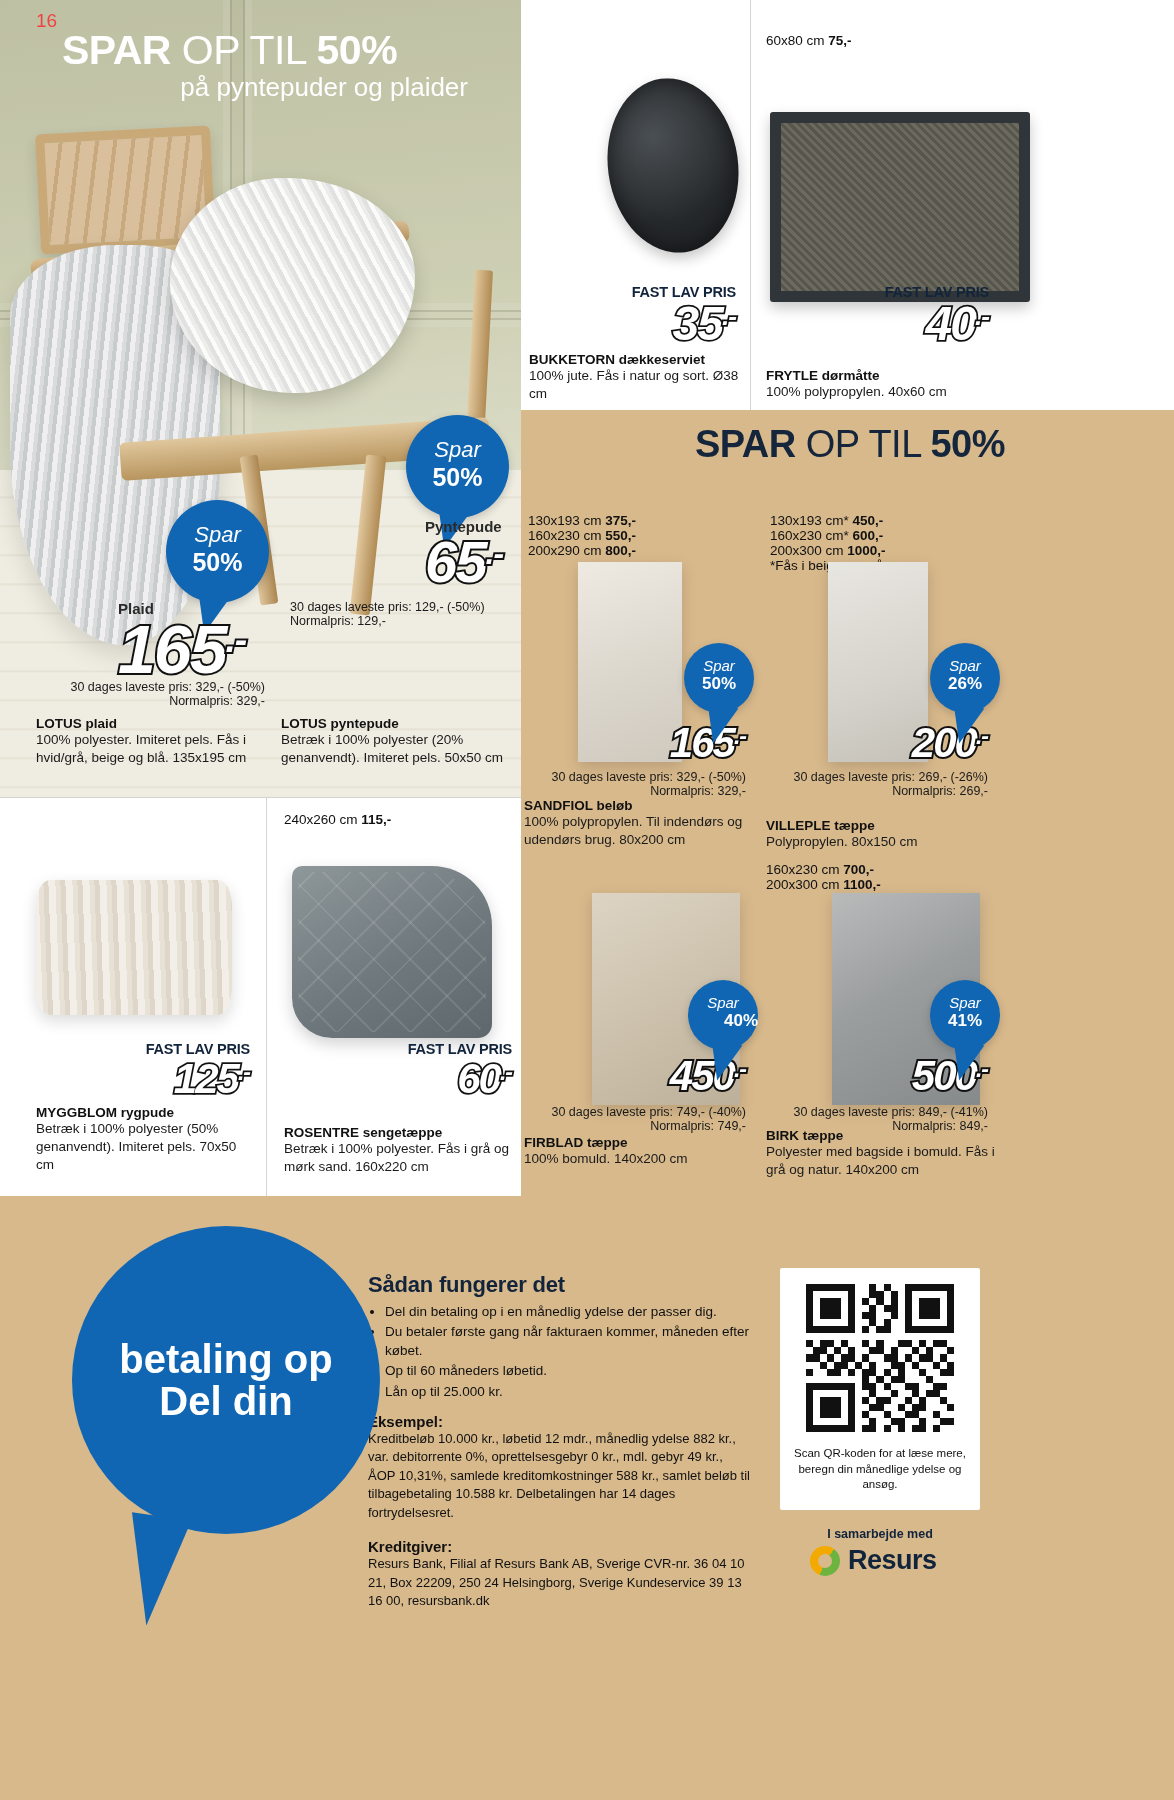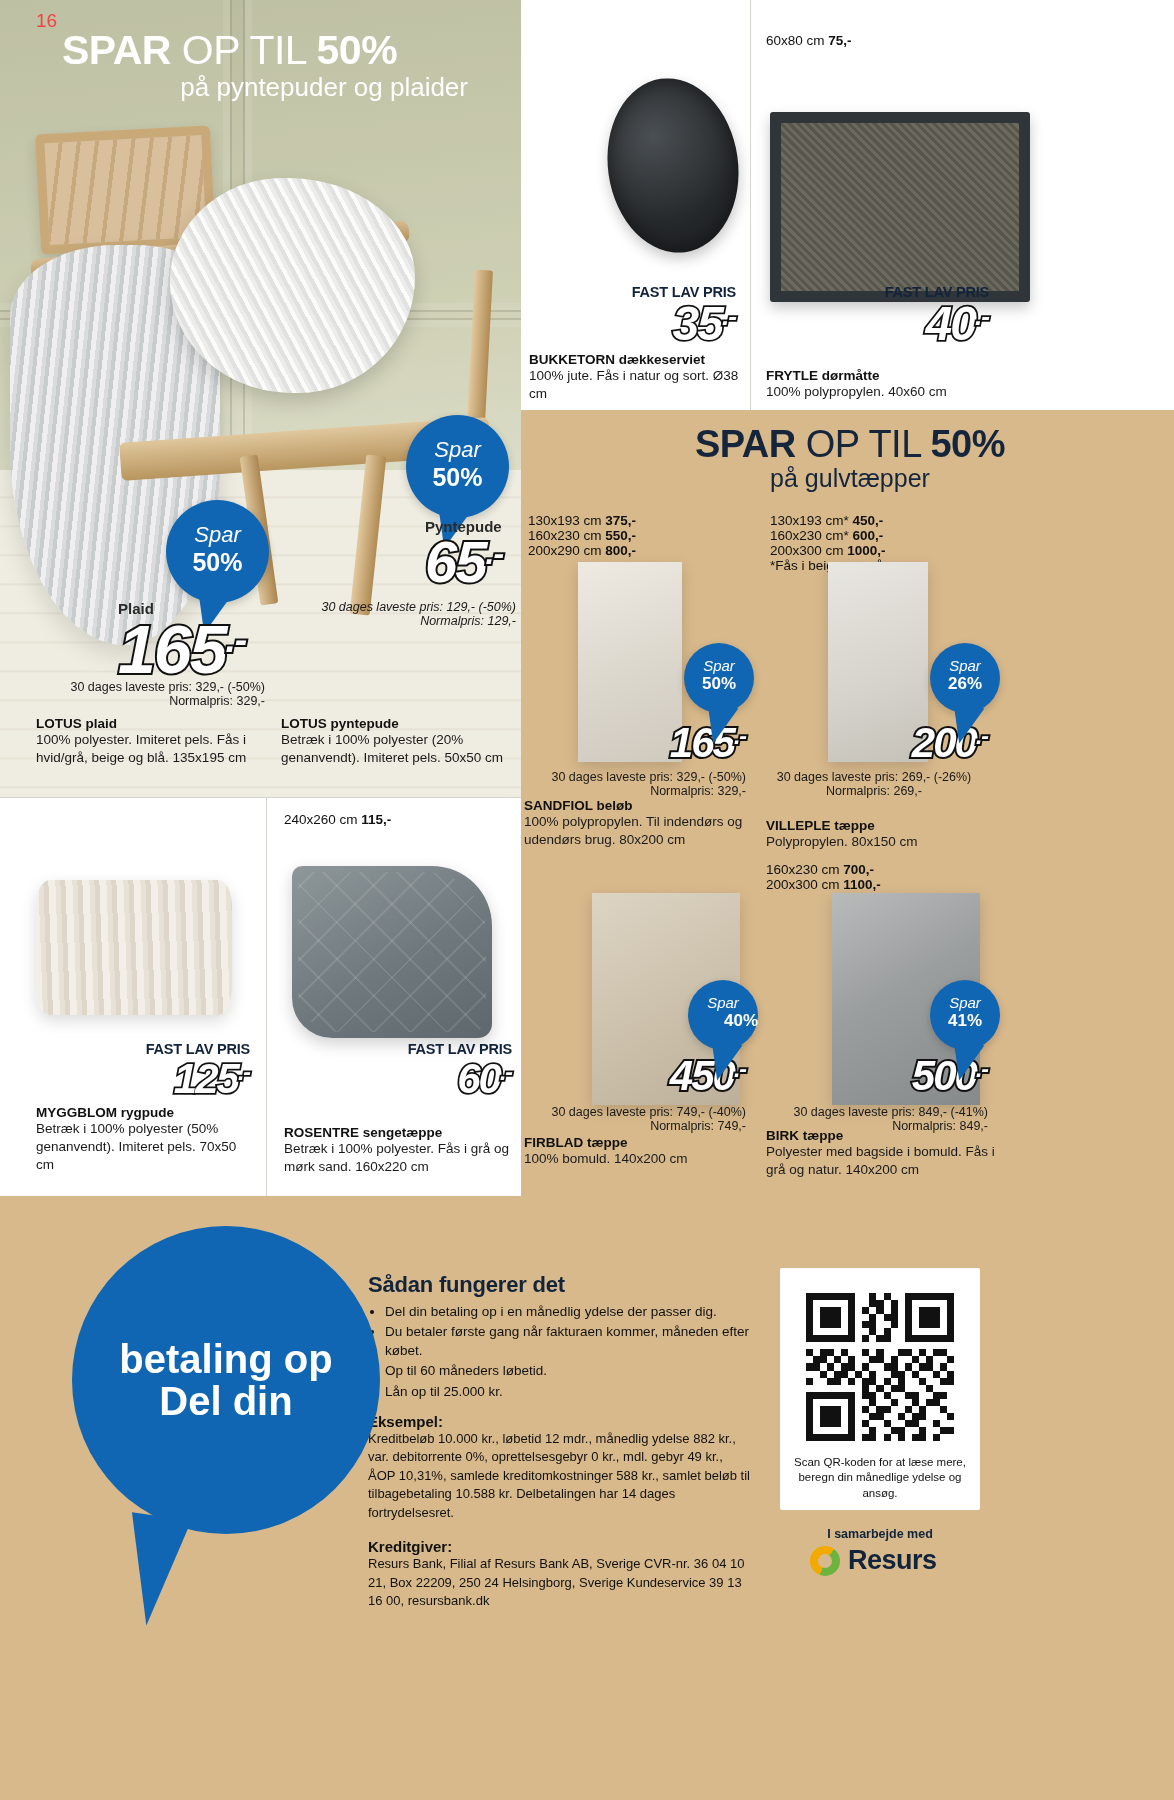--- a/index.html
+++ b/index.html
@@ -266,21 +266,21 @@
     <div class="note-line">30 dages laveste pris: 329,- (-50%)</div>
     <div class="note-line">Normalpris: 329,-</div>
   </div>
 
   <div style="position:absolute; left:425px; top:518px; z-index:9; text-align:left;">
     <div style="font-size:15px; font-weight:800; color:#2a2a2a;">Pyntepude</div>
     <div class="price-big" style="font-size:58px; margin-top:-2px;">
       <span>65</span><span class="price-dash">.-</span>
     </div>
   </div>
-  <div style="position:absolute; left:290px; top:600px; width:226px; text-align:right; z-index:9;font-style:italic;">
+  <div style="position:absolute; left:290px; top:600px; width:226px; text-align:left; z-index:9;">
     <div class="note-line">30 dages laveste pris: 129,- (-50%)</div>
     <div class="note-line">Normalpris: 129,-</div>
   </div>
 
   <div style="position:absolute; left:36px; top:716px; width:225px; z-index:9;">
     <div class="prod-title">LOTUS plaid</div>
     <div class="prod-desc">100% polyester. Imiteret pels. Fås i hvid/grå, beige og blå. 135x195 cm</div>
   </div>
   <div style="position:absolute; left:281px; top:716px; width:230px; z-index:9;">
     <div class="prod-title">LOTUS pyntepude</div>
@@ -319,21 +319,20 @@
     <div class="prod-title">FRYTLE dørmåtte</div>
     <div class="prod-desc">100% polypropylen. 40x60 cm</div>
   </div>
 
   <div class="beige" style="left:521px; top:410px; width:653px; height:786px;"></div>
 
   <div class="sec-head-dark" style="position:absolute; left:540px; top:425px; width:620px;">
     <div class="l1">
       <b>SPAR</b><span class="thin"> OP TIL </span><b>50%</b>
     </div>
-    <div class="l2">på gulvtæpper</div>
   </div>
 
   <div style="position:absolute; left:528px; top:513px;">
     <div class="size-line"><span>130x193 cm </span><b>375,-</b></div>
     <div class="size-line"><span>160x230 cm </span><b>550,-</b></div>
     <div class="size-line"><span>200x290 cm </span><b>800,-</b></div>
   </div>
   <div class="rug rug-sandfiol" style="left:578px; top:562px; width:104px; height:200px;"></div>
   <div class="bubble" style="left:684px; top:643px; width:70px; height:70px; padding-top:14px;">
     <span class="sp" style="font-size:15px;">Spar</span>
@@ -358,21 +357,21 @@
     <div class="size-line">*Fås i beige og grå</div>
   </div>
   <div class="rug rug-villeple" style="left:828px; top:562px; width:100px; height:200px;"></div>
   <div class="bubble" style="left:930px; top:643px; width:70px; height:70px; padding-top:14px;">
     <span class="sp" style="font-size:15px;">Spar</span>
     <span class="pc" style="font-size:17px;">26%</span>
   </div>
   <div class="price-big" style="position:absolute; left:770px; top:722px; width:218px; text-align:right; font-size:42px;">
     <span>200</span><span class="price-dash">.-</span>
   </div>
-  <div style="position:absolute; left:760px; top:770px; width:228px; text-align:center;">
+  <div style="position:absolute; left:760px; top:770px; width:228px; text-align:right;">
     <div class="note-line">30 dages laveste pris: 269,- (-26%)</div>
     <div class="note-line">Normalpris: 269,-</div>
   </div>
   <div style="position:absolute; left:766px; top:818px; width:250px;">
     <div class="prod-title">VILLEPLE tæppe</div>
     <div class="prod-desc">Polypropylen. 80x150 cm</div>
   </div>
 
   <div style="position:absolute; left:766px; top:862px;">
     <div class="size-line"><span>160x230 cm </span><b>700,-</b></div>
@@ -460,21 +459,21 @@
       <li class="fin-li">Du betaler første gang når fakturaen kommer, måneden efter købet.</li>
       <li class="fin-li">Op til 60 måneders løbetid.</li>
       <li class="fin-li">Lån op til 25.000 kr.</li>
     </ul>
     <div class="fin-sub" style="margin-top:12px;">Eksempel:</div>
     <div class="fin-p">Kreditbeløb 10.000 kr., løbetid 12 mdr., månedlig ydelse 882 kr., var. debitorrente 0%, oprettelsesgebyr 0 kr., mdl. gebyr 49 kr., ÅOP 10,31%, samlede kreditomkostninger 588 kr., samlet beløb til tilbagebetaling 10.588 kr. Delbetalingen har 14 dages fortrydelsesret.</div>
     <div class="fin-sub" style="margin-top:16px;">Kreditgiver:</div>
     <div class="fin-p">Resurs Bank, Filial af Resurs Bank AB, Sverige CVR-nr. 36 04 10 21, Box 22209, 250 24 Helsingborg, Sverige Kundeservice 39 13 16 00, resursbank.dk</div>
   </div>
 
-  <div class="qr-card" style="left:780px; top:1268px; width:200px; height:242px; padding-top:16px;justify-content:center;">
+  <div class="qr-card" style="left:780px; top:1268px; width:200px; height:242px; padding-top:16px;">
     <svg class="qr" width="148" height="148" viewBox="0 0 21 21" shape-rendering="crispEdges">
       <rect width="21" height="21" fill="#fff"></rect>
       <g fill="#111">
         <rect x="0" y="0" width="7" height="1"></rect>
           <rect x="0" y="0" width="1" height="7"></rect>
         <rect x="6" y="0" width="1" height="7"></rect>
           <rect x="0" y="6" width="7" height="1"></rect>
         <rect x="2" y="2" width="3" height="3"></rect>
         <rect x="14" y="0" width="7" height="1"></rect>
           <rect x="14" y="0" width="1" height="7"></rect>

